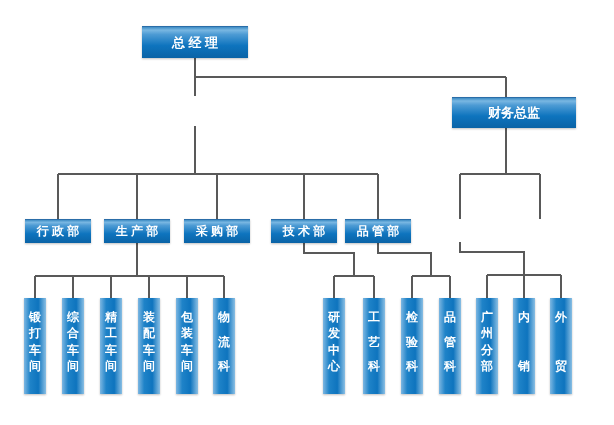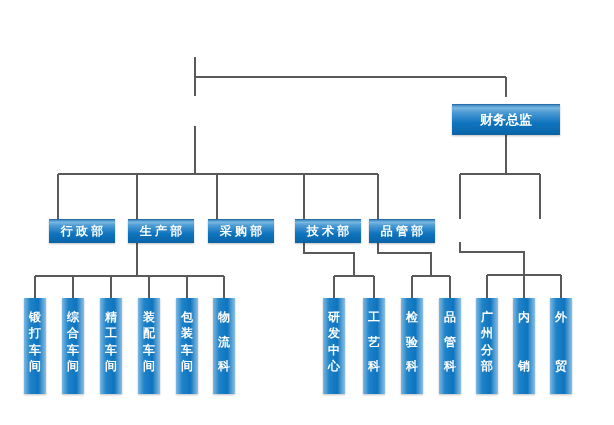--- a/index.html
+++ b/index.html
@@ -16,21 +16,21 @@
   .node{
     position:absolute;color:#ffffff;font-weight:bold;
     display:flex;align-items:center;justify-content:center;
     box-shadow:0 1px 2px rgba(0,0,0,0.25);
   }
   .hnode{
     background:linear-gradient(180deg,#3d8cc4 0%,#79b7e2 10%,#4d9bd4 24%,var(--blue-main) 60%,var(--blue-dark) 100%);
     border-top:1px solid #2a6da8;
     font-size:13px;white-space:nowrap;
   }
-  .hnode.small{font-size:12px;margin-left:24px;}
+  .hnode.small{font-size:12px;}
   .vnode{
     background:linear-gradient(90deg,#7db7e2 0%,#1f83c8 28%,var(--blue-main) 65%,#8abfe4 100%);
     font-size:12px;
   }
   .vlabel{
     position:absolute;left:0;right:0;top:13px;bottom:21px;
     display:flex;flex-direction:column;justify-content:space-between;align-items:center;
   }
   .vlabel span{display:block;line-height:13px;}
 </style>
@@ -42,22 +42,23 @@
   <svg class="connectors" width="614" height="425" viewBox="0 0 614 425">
     <path d="M195 57 L195 96 M195 77 L506 77 M506 77 L506 97"></path>
     <path d="M195 126 L195 174 M58 174 L378 174 M58 174 L58 219 M137 174 L137 219 M217 174 L217 219 M304 174 L304 219 M378 174 L378 219"></path>
     <path d="M506 127 L506 174 M460 174 L540 174 M460 174 L460 219 M540 174 L540 219"></path>
     <path d="M137 242 L137 276 M35 276 L224 276 M35 276 L35 298 M73 276 L73 298 M111 276 L111 298 M149 276 L149 298 M187 276 L187 298 M224 276 L224 298"></path>
     <path d="M304 242 L304 253 L354 253 L354 276 M334 276 L374 276 M334 276 L334 298 M374 276 L374 298"></path>
     <path d="M378 242 L378 253 L431 253 L431 276 M412 276 L450 276 M412 276 L412 298 M450 276 L450 298"></path>
     <path d="M460 242 L460 252 L524 252 L524 298 M487 275 L561 275 M487 275 L487 298 M561 275 L561 298"></path>
   </svg>
 
+  <div class="node hnode" style="left:142px;top:26px;width:106px;height:31px">总 经 理</div>
 
-  <div class="node hnode" style="left:452px;top:104px;width:108px;height:30px">财务总监</div>
+  <div class="node hnode" style="left:452px;top:97px;width:124px;height:30px">财务总监</div>
 
   <div class="node hnode small" style="left:25px;top:219px;width:66px;height:23px">行 政 部</div>
   <div class="node hnode small" style="left:104px;top:219px;width:66px;height:23px">生 产 部</div>
   <div class="node hnode small" style="left:184px;top:219px;width:66px;height:23px">采 购 部</div>
   <div class="node hnode small" style="left:271px;top:219px;width:66px;height:23px">技 术 部</div>
   <div class="node hnode small" style="left:345px;top:219px;width:66px;height:23px">品 管 部</div>
 
   <div class="node vnode" style="left:24px;top:298px;width:22px;height:96px">
       <div class="vlabel">
         <span>锻</span>

